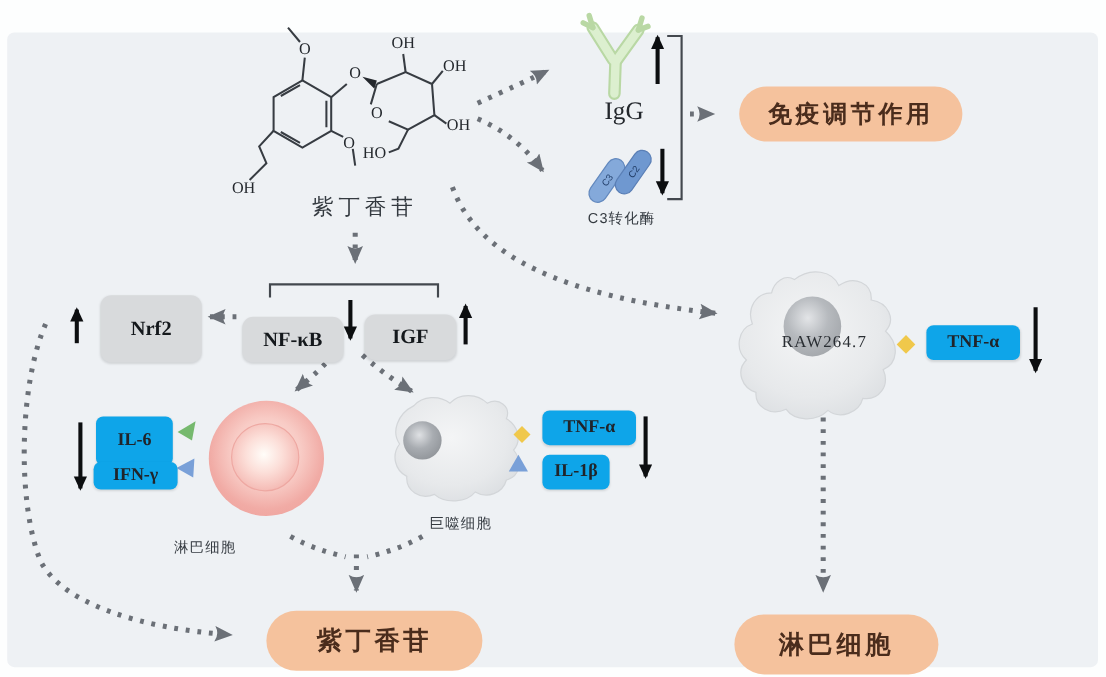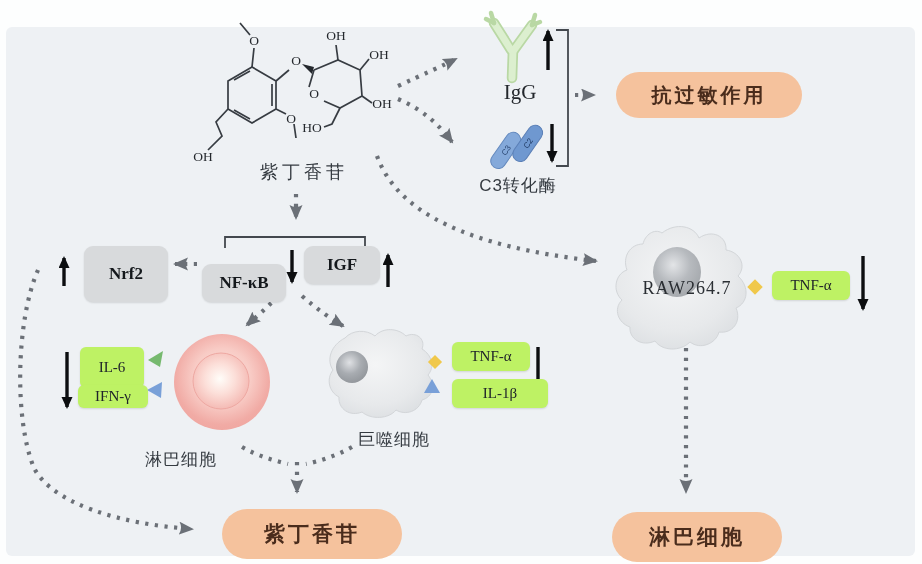--- a/index.html
+++ b/index.html
@@ -4,28 +4,28 @@
 <style>
   html,body{margin:0;padding:0;background:#ffffff;}
   #fig{position:relative;width:922px;height:564px;background:#fdfefe;overflow:hidden;
        font-family:"Liberation Sans",sans-serif;}
   #panel{position:absolute;left:6px;top:27px;width:909px;height:529px;background:#eef1f4;border-radius:6px;}
   #overlay{position:absolute;left:0;top:0;width:922px;height:564px;}
   .abs{position:absolute;}
   .graybox{background:#d8dadc;border-radius:9px;display:flex;align-items:center;justify-content:center;
            font-family:"Liberation Serif",serif;font-weight:700;font-size:17px;color:#14181c;
            box-shadow:0 1px 2px rgba(0,0,0,.12);}
-  .yellowbox{background:#bef264;border-radius:6px;display:flex;align-items:center;justify-content:center;
-           font-family:"Liberation Serif",serif;font-weight:400;font-size:15px;color:#20242a;
+  .yellowbox{background:#0ea5e9;border-radius:6px;display:flex;align-items:center;justify-content:center;
+           font-family:"Liberation Serif",serif;font-weight:700;font-size:15px;color:#20242a;
            box-shadow:0 1px 2px rgba(0,0,0,.12);}
   .peachbox{background:#f5c29d;border-radius:26px;display:flex;align-items:center;justify-content:center;
            font-weight:700;font-size:21px;color:#4a2c1c;letter-spacing:3px;}
-  .cnlabel{font-size:17px;color:#343a40;letter-spacing:1px;white-space:nowrap;}
+  .cnlabel{font-size:12px;color:#343a40;letter-spacing:1px;white-space:nowrap;}
   .scilabel{font-family:"Liberation Serif",serif;font-size:21px;color:#23272c;white-space:nowrap;}
-  .rawlabel{font-family:"Liberation Serif",serif;font-size:18px;color:#2a2e33;letter-spacing:1px;}
+  .rawlabel{font-family:"Liberation Serif",serif;font-size:14px;color:#2a2e33;letter-spacing:1px;}
 </style>
 </head>
 <body>
 
 <div id="fig">
   <div id="panel"></div>
 
   <svg id="overlay" viewBox="0 0 922 564">
     <defs>
       <marker id="mGray" markerUnits="userSpaceOnUse" markerWidth="16" markerHeight="14" refX="13" refY="6.5" orient="auto">
@@ -167,32 +167,32 @@
     <rect x="430" y="357" width="10" height="10" transform="rotate(45 435 362)" fill="#f0c84b"></rect>
     <polygon points="432,379 424,393 440,393" fill="#79a0d8"></polygon>
     <rect x="749.5" y="281.5" width="11" height="11" transform="rotate(45 755 287)" fill="#f0c84b"></rect>
   </svg>
 
   <div class="abs cnlabel" style="left:244px;top:160px;width:120px;text-align:center;font-size:18px;letter-spacing:4px;">紫丁香苷</div>
 
   <div class="abs scilabel" style="left:490px;top:80px;width:60px;text-align:center;">IgG</div>
   <div class="abs cnlabel" style="left:458px;top:174px;width:120px;text-align:center;">C3转化酶</div>
 
-  <div class="abs peachbox" style="left:616px;top:72px;width:186px;height:46px;font-size:20px;">抗过敏作用</div>
+  <div class="abs peachbox" style="left:616px;top:72px;width:186px;height:46px;font-size:20px;">免疫调节作用</div>
 
   <div class="abs graybox" style="left:84px;top:246px;width:84px;height:56px;">Nrf2</div>
   <div class="abs graybox" style="left:202px;top:264px;width:84px;height:38px;">NF-κB</div>
-  <div class="abs graybox" style="left:304px;top:246px;width:76px;height:38px;">IGF</div>
+  <div class="abs graybox" style="left:304px;top:262px;width:76px;height:38px;">IGF</div>
 
   <div class="abs yellowbox" style="left:80px;top:347px;width:64px;height:41px;">IL-6</div>
   <div class="abs yellowbox" style="left:78px;top:385px;width:70px;height:23px;">IFN-γ</div>
   <div class="abs cnlabel" style="left:145px;top:448px;width:120px;">淋巴细胞</div>
 
   <div class="abs yellowbox" style="left:452px;top:342px;width:78px;height:29px;">TNF-α</div>
-  <div class="abs yellowbox" style="left:452px;top:379px;width:96px;height:29px;">IL-1β</div>
+  <div class="abs yellowbox" style="left:452px;top:379px;width:56px;height:29px;">IL-1β</div>
   <div class="abs cnlabel" style="left:358px;top:428px;width:120px;">巨噬细胞</div>
 
   <div class="abs rawlabel" style="left:632px;top:278px;width:110px;text-align:center;">RAW264.7</div>
   <div class="abs yellowbox" style="left:772px;top:271px;width:78px;height:29px;">TNF-α</div>
 
   <div class="abs peachbox" style="left:222px;top:509px;width:180px;height:50px;">紫丁香苷</div>
   <div class="abs peachbox" style="left:612px;top:512px;width:170px;height:50px;">淋巴细胞</div>
 </div>
 
 </body></html>

